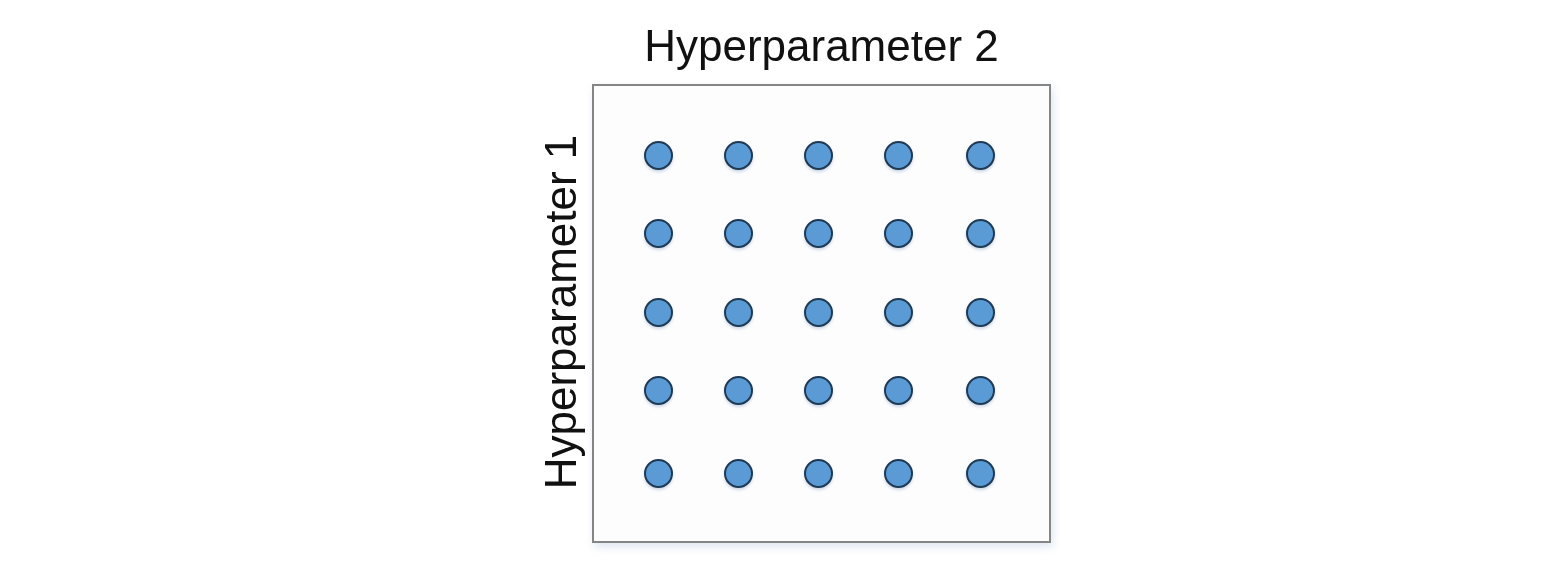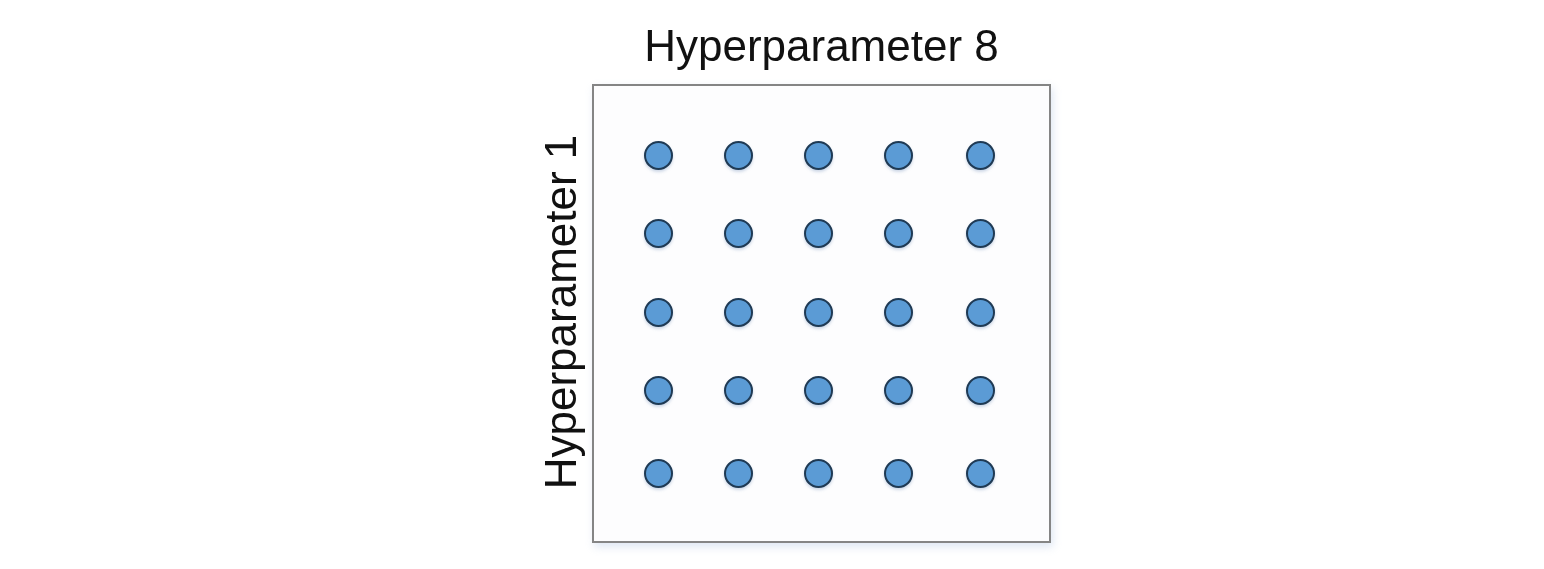--- a/index.html
+++ b/index.html
@@ -56,21 +56,21 @@
     border-radius: 50%;
     background: var(--dot-fill, #5b9bd5);
     border: 2px solid var(--dot-border, #1f3a54);
     box-shadow: 0 2px 3px rgba(120, 150, 190, 0.35);
   }
 </style>
 </head>
 <body>
 
 <div class="stage">
-  <div class="top-label">Hyperparameter 8</div>
+  <div class="top-label">Hyperparameter 2</div>
   <div class="left-label">Hyperparameter 1</div>
   <div class="param-box">
       <div class="dot" style="left: 49.5px; top: 54.5px;"></div>
       <div class="dot" style="left: 129.5px; top: 54.5px;"></div>
       <div class="dot" style="left: 209.5px; top: 54.5px;"></div>
       <div class="dot" style="left: 289.5px; top: 54.5px;"></div>
       <div class="dot" style="left: 371.5px; top: 54.5px;"></div>
       <div class="dot" style="left: 49.5px; top: 132.5px;"></div>
       <div class="dot" style="left: 129.5px; top: 132.5px;"></div>
       <div class="dot" style="left: 209.5px; top: 132.5px;"></div>

